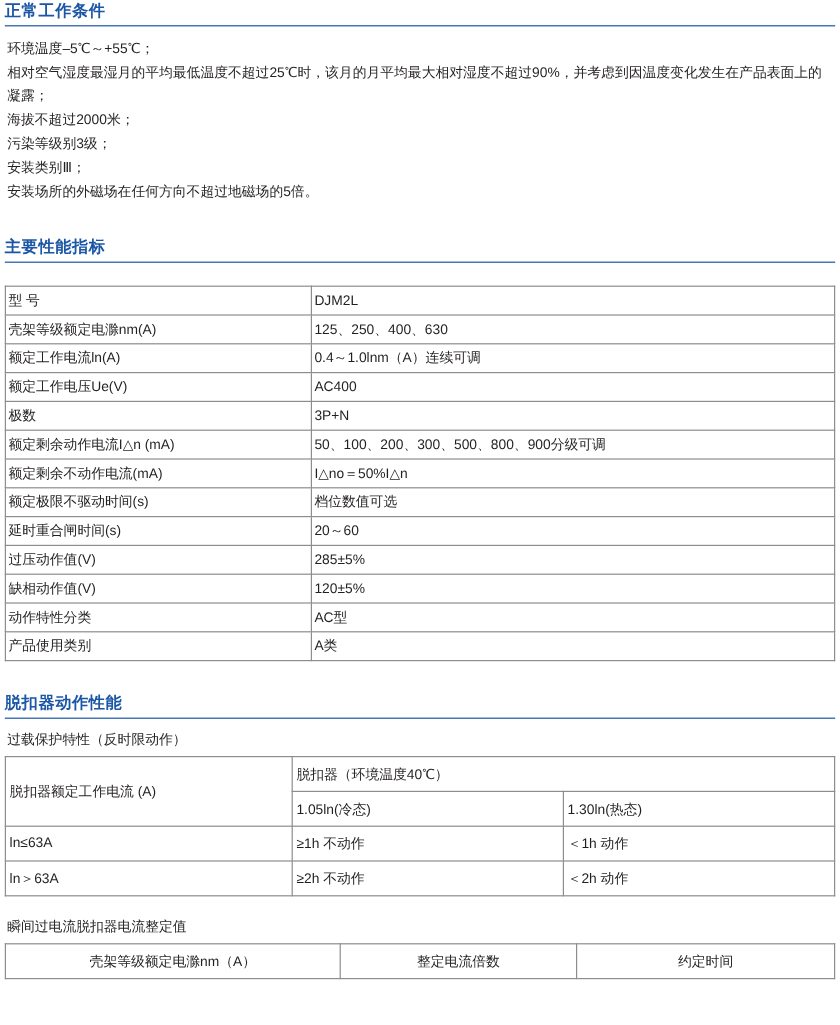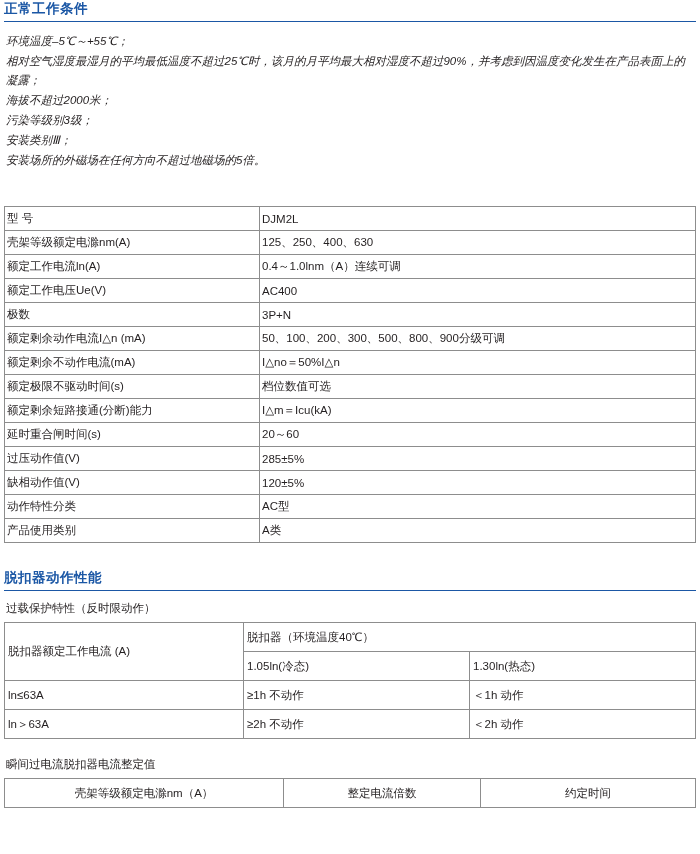--- a/index.html
+++ b/index.html
@@ -35,21 +35,20 @@
     margin: 0;
   }
   .cond-list {
     margin: 0;
     padding: 0 0 0 2px;
     line-height: 19px;
     font-size: 11.5px;
   }
   .cond-list p {
     margin: 0 0 1px 0;
-    font-style: italic;
   }
   .spacer-lg { height: 26px; }
   .spacer-md { height: 18px; }
   .spacer-sm { height: 9px; }
 
   table.spec {
     border-collapse: collapse;
     width: 692px;
     margin: 0 auto;
     table-layout: fixed;
@@ -113,20 +112,23 @@
       <p>相对空气湿度最湿月的平均最低温度不超过25℃时，该月的月平均最大相对湿度不超过90%，并考虑到因温度变化发生在产品表面上的凝露；</p>
       <p>海拔不超过2000米；</p>
       <p>污染等级别3级；</p>
       <p>安装类别Ⅲ；</p>
       <p>安装场所的外磁场在任何方向不超过地磁场的5倍。</p>
     </div>
   </div>
 
   <div class="spacer-lg"></div>
 
+  <div class="sec-head-wrap">
+    <div class="section-title">主要性能指标</div>
+  </div>
 
   <div class="spacer-sm"></div>
 
   <table class="spec">
     <tbody>
       <tr class="row-model">
         <td class="col-label">型  号</td>
         <td>DJM2L</td>
       </tr>
       <tr>
@@ -151,24 +153,20 @@
       </tr>
       <tr>
         <td class="col-label">额定剩余不动作电流(mA)</td>
         <td>I△no＝50%I△n</td>
       </tr>
       <tr>
         <td class="col-label">额定极限不驱动时间(s)</td>
         <td>档位数值可选</td>
       </tr>
       <tr>
-        <td class="col-label">额定剩余短路接通(分断)能力</td>
-        <td>I△m＝Icu(kA)</td>
-      </tr>
-      <tr>
         <td class="col-label">延时重合闸时间(s)</td>
         <td>20～60</td>
       </tr>
       <tr>
         <td class="col-label">过压动作值(V)</td>
         <td>285±5%</td>
       </tr>
       <tr>
         <td class="col-label">缺相动作值(V)</td>
         <td>120±5%</td>

